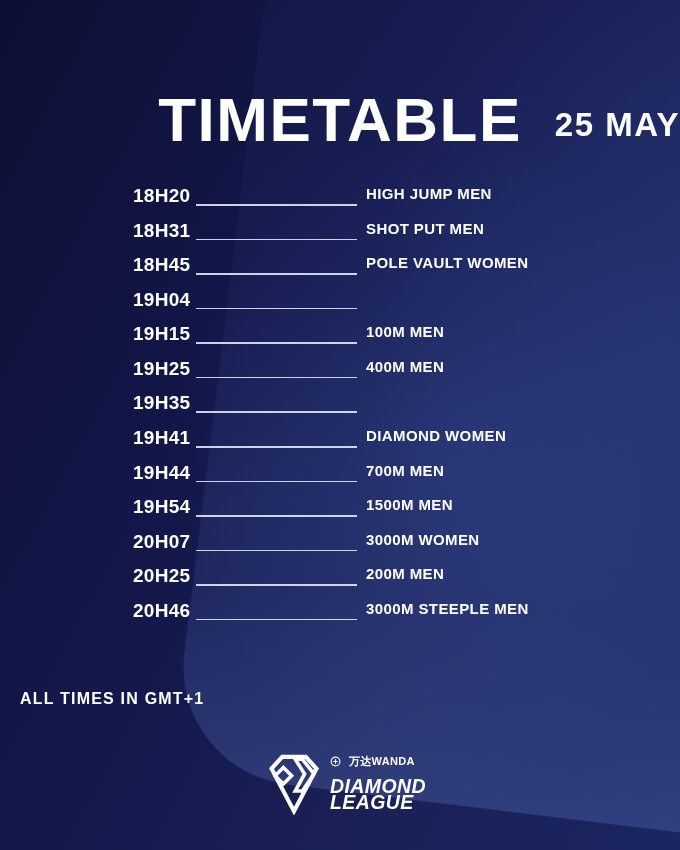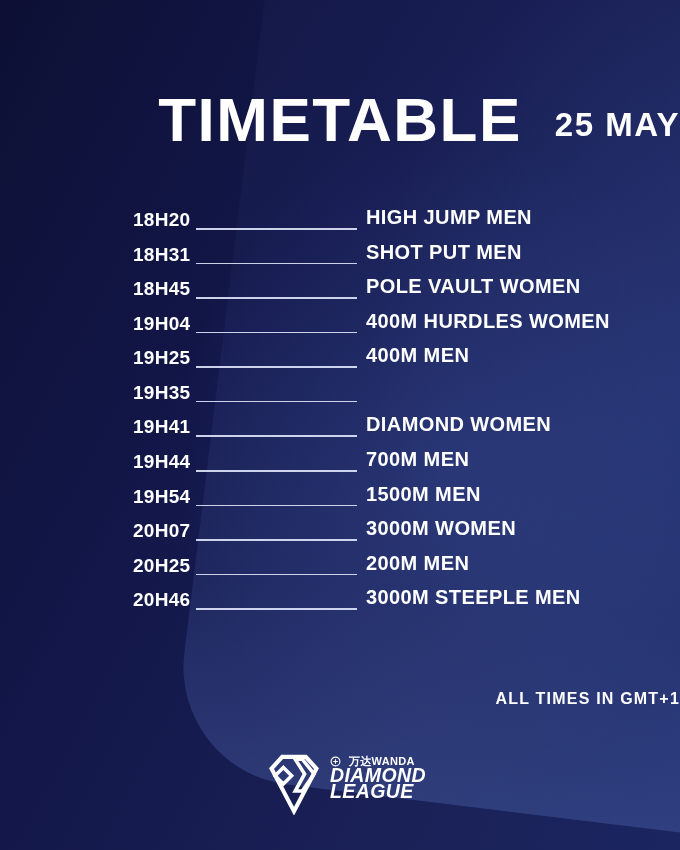--- a/index.html
+++ b/index.html
@@ -41,65 +41,65 @@
   }
   .date {
     position: absolute;
     top: 112px; left: 0; right: 0;
     text-align: right;
     font-size: 33px;
     line-height: 25px;
     font-weight: 700;
     letter-spacing: 1.5px;
   }
-  .list { position: absolute; top: 184px; left: 0; right: 4px; margin-top: 24px; }
+  .list { position: absolute; top: 184px; left: 0; right: 4px; }
   .row { position: relative; height: 34.57px; }
   .time {
     position: absolute; left: 133px; top: 2px;
     font-size: 19px; line-height: 19px;
     font-weight: 700; letter-spacing: 0.3px;
   }
   .rule {
     position: absolute; left: 196px; top: 20px;
     width: 161px; height: 1.6px;
     background: rgba(229,236,255,0.88);
   }
   .event {
     position: absolute; left: 366px; top: 0;
-    font-size: 20px; line-height: 19px;
+    font-size: 15px; line-height: 19px;
     font-weight: 700; letter-spacing: 0.4px;
     white-space: nowrap;
   }
   .note {
     position: absolute;
     top: 691px; left: 0; right: 0;
-    text-align: right;
+    text-align: left;
     font-size: 16px; line-height: 16px;
-    font-weight: 700; letter-spacing: 1.2px;
+    font-weight: 700; letter-spacing: 1.2px; padding-left: 20px;
   }
   .logo {
     position: absolute;
     left: 268px; top: 753px;
     display: flex;
     align-items: flex-start;
     gap: 10px;
   }
   .gem { display: block; }
   .logo-text { padding-top: 3px; }
   .brand-line {
     display: flex; align-items: center; gap: 8px;
     font-size: 11px; line-height: 11px;
     font-weight: 700; letter-spacing: 0.3px;
   }
   .dl {
     font-size: 19.5px; line-height: 15.5px;
     font-style: italic; font-weight: 700;
     letter-spacing: 0.4px;
   }
-  .dl.first { margin-top: 1px; }
+  .dl.first { margin-top: 12px; }
 </style>
 </head>
 <body>
 
 <div class="poster">
 
   <div class="bg-shape"></div>
 
   <h1 class="title">TIMETABLE</h1>
   <div class="date">25 MAY</div>
@@ -119,23 +119,27 @@
 
     <div class="row">
       <span class="time">18H45</span>
       <span class="rule"></span>
       <span class="event">POLE VAULT WOMEN</span>
     </div>
 
     <div class="row">
       <span class="time">19H04</span>
       <span class="rule"></span>
-      <span class="event">400M HURDLES WOMEN</span>
-    </div>
-
+    </div>
+
+    <div class="row">
+      <span class="time">19H15</span>
+      <span class="rule"></span>
+      <span class="event">100M MEN</span>
+    </div>
 
     <div class="row">
       <span class="time">19H25</span>
       <span class="rule"></span>
       <span class="event">400M MEN</span>
     </div>
 
     <div class="row">
       <span class="time">19H35</span>
       <span class="rule"></span>

